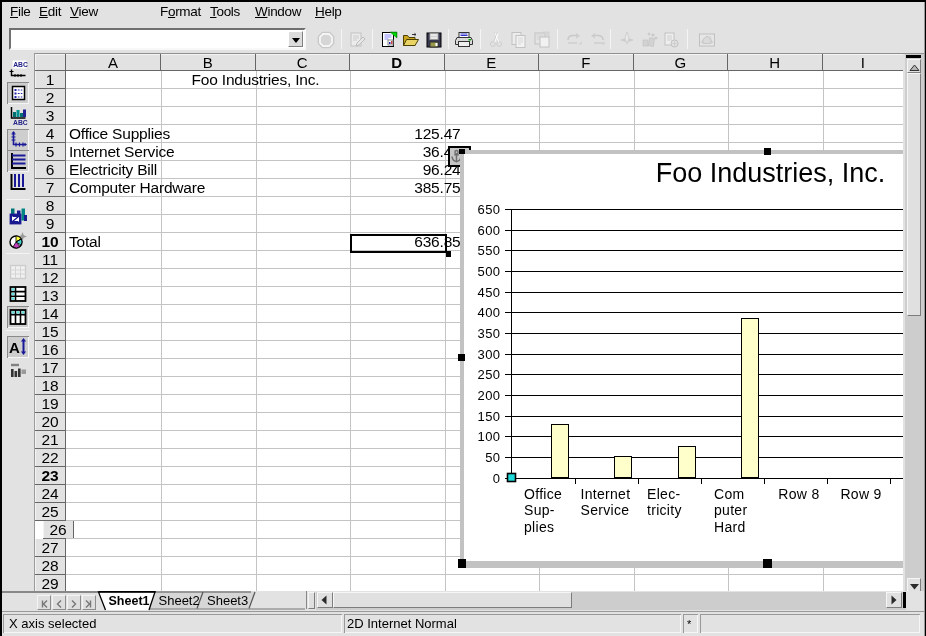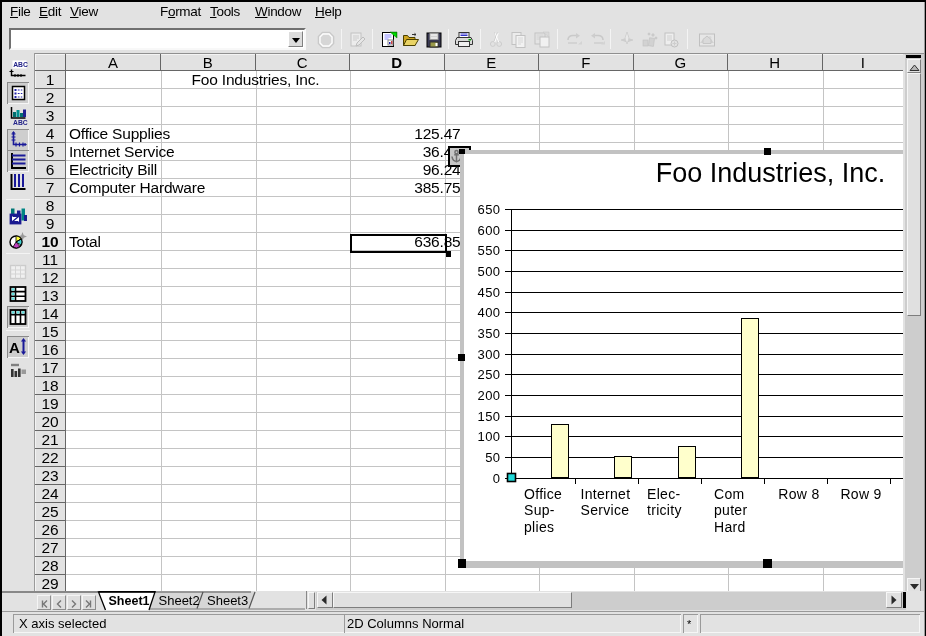--- a/index.html
+++ b/index.html
@@ -333,24 +333,24 @@
   <div class="rh" style="top:233px;">13</div>
   <div class="rh" style="top:251px;">14</div>
   <div class="rh" style="top:269px;">15</div>
   <div class="rh" style="top:287px;">16</div>
   <div class="rh" style="top:305px;">17</div>
   <div class="rh" style="top:323px;">18</div>
   <div class="rh" style="top:341px;">19</div>
   <div class="rh" style="top:359px;">20</div>
   <div class="rh" style="top:377px;">21</div>
   <div class="rh" style="top:395px;">22</div>
-  <div class="rh" style="top:413px;">23</div>
+  <div class="rh" style="top:413px;font-weight:bold;">23</div>
   <div class="rh" style="top:431px;">24</div>
   <div class="rh" style="top:449px;">25</div>
-  <div class="rh" style="top:467px;">26</div>
+  <div class="rh" style="top:467px;margin-left:8px;">26</div>
   <div class="rh" style="top:485px;">27</div>
   <div class="rh" style="top:503px;">28</div>
   <div class="rh" style="top:521px;height:16px;border-bottom:none;">29</div>
 
   <div class="abs" style="left:31px;top:17px;width:837px;height:520px;background:repeating-linear-gradient(to bottom,transparent 0px,transparent 17px,#c4c4c4 17px,#c4c4c4 18px);"></div>
   <div class="gv" style="left:126px;"></div>
   <div class="gv" style="left:220.5px;"></div>
   <div class="gv" style="left:315px;"></div>
   <div class="gv" style="left:409.5px;"></div>
   <div class="gv" style="left:504px;"></div>
@@ -536,25 +536,25 @@
           </svg></div>
     <div class="sbtn" style="left:17px;top:0;width:239px;height:16px;"></div>
     <div class="sbtn" style="left:570px;top:0;width:16px;height:16px;"><svg width="13" height="14" viewBox="0 0 13 14">
             <polygon points="4.5,2.5 4.5,11.5 9.5,7" fill="#2a2a2a"></polygon>
           </svg></div>
     <div class="abs" style="left:586.5px;top:0;width:3.5px;height:16px;background:#000;"></div>
   </div>
 </div>
 
 <div class="abs" id="statusbar" style="left:0;top:609px;width:922px;height:25px;background:#e2e2e2;border-top:1px solid #999;font-size:13px;">
-  <div class="sfield" style="left:11px;width:339px;text-decoration:underline;">
+  <div class="sfield" style="left:1px;width:339px;text-decoration:underline;">
         <span style="position:absolute;left:6px;top:1.5px;">X axis selected</span>
       </div>
   <div class="sfield" style="left:342px;width:337px;">
-        <span style="position:absolute;left:3px;top:1.5px;">2D Columns Normal</span>
+        <span style="position:absolute;left:3px;top:1.5px;">2D Internet Normal</span>
       </div>
   <div class="sfield" style="left:681px;width:15px;">
         <span style="position:absolute;left:4px;top:3.5px;font-size:11px;">*</span>
       </div>
   <div class="sfield" style="left:698px;width:220px;"></div>
 </div>
 
 </div>
 
 </body></html>

